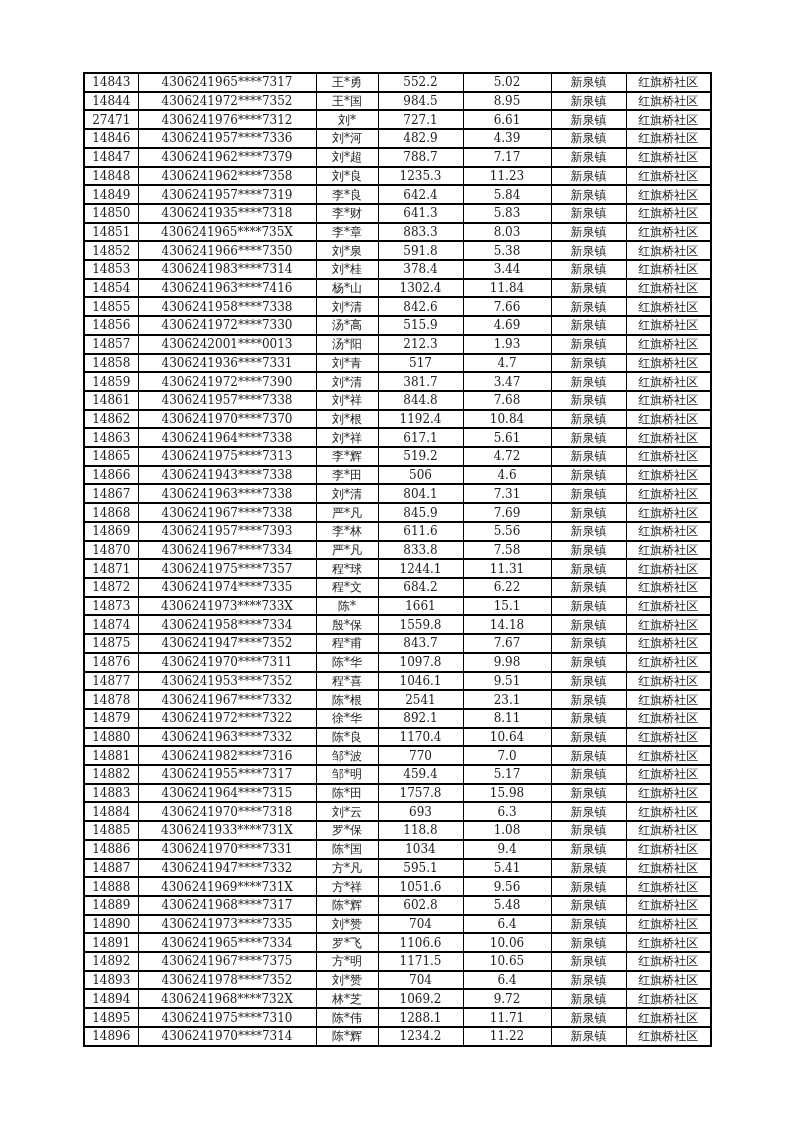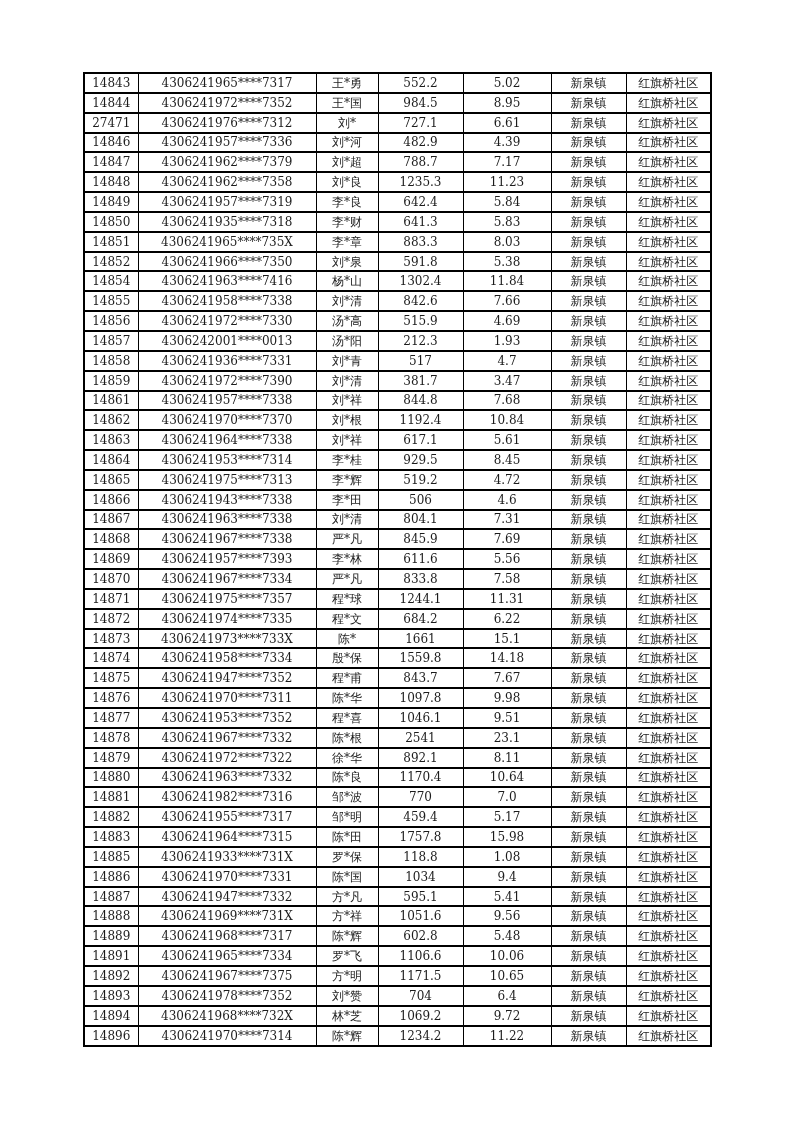--- a/index.html
+++ b/index.html
@@ -151,20 +151,29 @@
         <tr>
           <td>14852</td>
           <td>4306241966****7350</td>
           <td>刘*泉</td>
           <td>591.8</td>
           <td>5.38</td>
           <td>新泉镇</td>
           <td>红旗桥社区</td>
         </tr>
         <tr>
+          <td>14853</td>
+          <td>4306241983****7314</td>
+          <td>刘*桂</td>
+          <td>378.4</td>
+          <td>3.44</td>
+          <td>新泉镇</td>
+          <td>红旗桥社区</td>
+        </tr>
+        <tr>
           <td>14854</td>
           <td>4306241963****7416</td>
           <td>杨*山</td>
           <td>1302.4</td>
           <td>11.84</td>
           <td>新泉镇</td>
           <td>红旗桥社区</td>
         </tr>
         <tr>
           <td>14855</td>
@@ -232,29 +241,20 @@
         <tr>
           <td>14863</td>
           <td>4306241964****7338</td>
           <td>刘*祥</td>
           <td>617.1</td>
           <td>5.61</td>
           <td>新泉镇</td>
           <td>红旗桥社区</td>
         </tr>
         <tr>
-          <td>14864</td>
-          <td>4306241953****7314</td>
-          <td>李*桂</td>
-          <td>929.5</td>
-          <td>8.45</td>
-          <td>新泉镇</td>
-          <td>红旗桥社区</td>
-        </tr>
-        <tr>
           <td>14865</td>
           <td>4306241975****7313</td>
           <td>李*辉</td>
           <td>519.2</td>
           <td>4.72</td>
           <td>新泉镇</td>
           <td>红旗桥社区</td>
         </tr>
         <tr>
           <td>14866</td>
@@ -412,20 +412,29 @@
         <tr>
           <td>14883</td>
           <td>4306241964****7315</td>
           <td>陈*田</td>
           <td>1757.8</td>
           <td>15.98</td>
           <td>新泉镇</td>
           <td>红旗桥社区</td>
         </tr>
         <tr>
+          <td>14884</td>
+          <td>4306241970****7318</td>
+          <td>刘*云</td>
+          <td>693</td>
+          <td>6.3</td>
+          <td>新泉镇</td>
+          <td>红旗桥社区</td>
+        </tr>
+        <tr>
           <td>14885</td>
           <td>4306241933****731X</td>
           <td>罗*保</td>
           <td>118.8</td>
           <td>1.08</td>
           <td>新泉镇</td>
           <td>红旗桥社区</td>
         </tr>
         <tr>
           <td>14886</td>
@@ -457,20 +466,29 @@
         <tr>
           <td>14889</td>
           <td>4306241968****7317</td>
           <td>陈*辉</td>
           <td>602.8</td>
           <td>5.48</td>
           <td>新泉镇</td>
           <td>红旗桥社区</td>
         </tr>
         <tr>
+          <td>14890</td>
+          <td>4306241973****7335</td>
+          <td>刘*赞</td>
+          <td>704</td>
+          <td>6.4</td>
+          <td>新泉镇</td>
+          <td>红旗桥社区</td>
+        </tr>
+        <tr>
           <td>14891</td>
           <td>4306241965****7334</td>
           <td>罗*飞</td>
           <td>1106.6</td>
           <td>10.06</td>
           <td>新泉镇</td>
           <td>红旗桥社区</td>
         </tr>
         <tr>
           <td>14892</td>
@@ -493,20 +511,29 @@
         <tr>
           <td>14894</td>
           <td>4306241968****732X</td>
           <td>林*芝</td>
           <td>1069.2</td>
           <td>9.72</td>
           <td>新泉镇</td>
           <td>红旗桥社区</td>
         </tr>
         <tr>
+          <td>14895</td>
+          <td>4306241975****7310</td>
+          <td>陈*伟</td>
+          <td>1288.1</td>
+          <td>11.71</td>
+          <td>新泉镇</td>
+          <td>红旗桥社区</td>
+        </tr>
+        <tr>
           <td>14896</td>
           <td>4306241970****7314</td>
           <td>陈*辉</td>
           <td>1234.2</td>
           <td>11.22</td>
           <td>新泉镇</td>
           <td>红旗桥社区</td>
         </tr>
       </tbody>
   </table>

